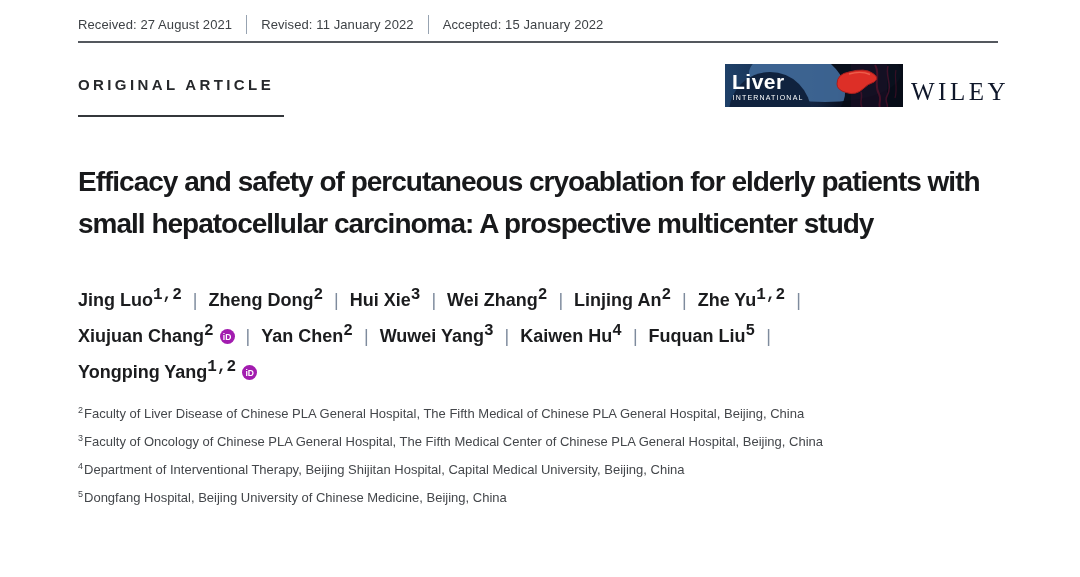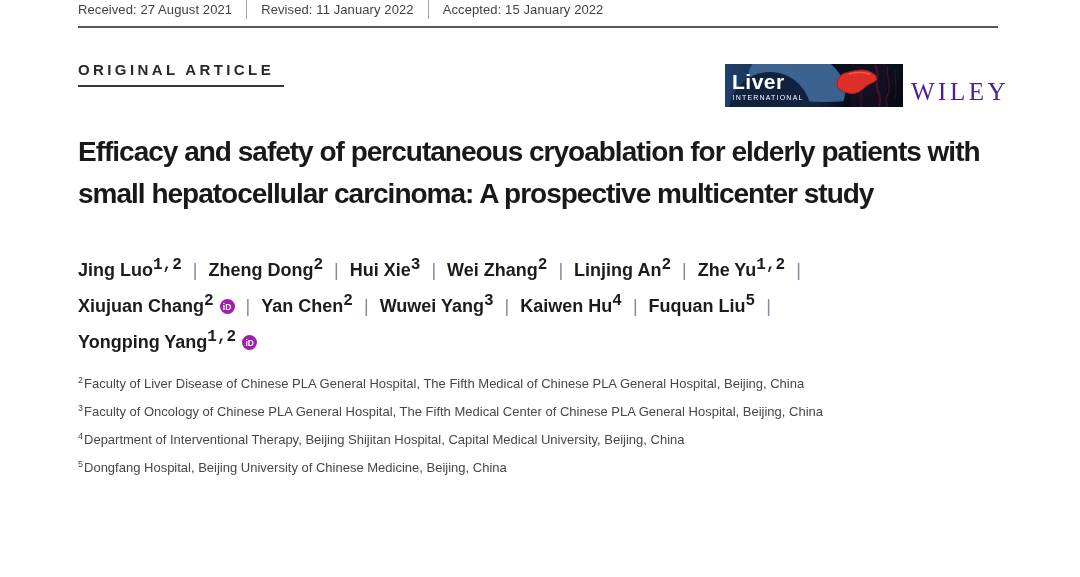--- a/index.html
+++ b/index.html
@@ -6,47 +6,47 @@
     margin: 0; padding: 0;
     background: #ffffff;
     width: 1080px; height: 577px;
     overflow: hidden;
     font-family: "Liberation Sans", sans-serif;
   }
   .page { position: relative; width: 1080px; height: 577px; background: #fff; }
   .content { position: relative; margin-left: 78px; width: 930px; }
 
   .dates-row {
-    padding-top: 0;
+    padding-top: 15px;
     display: flex; align-items: center;
     font-size: 13px; color: #3e4246;
     letter-spacing: 0.1px;
   }
   .dates-row .vsep {
     width: 1px; height: 19px; background: #97a3b1;
     margin: 0 14px; flex: 0 0 auto;
   }
   .hrule { margin-top: 7px; width: 920px; height: 1.5px; background: #54585e; }
   .doi { margin-top: 9px; font-size: 13px; color: #3e4246; }
 
   .type-row { margin-top: 33px; }
   .article-type {
     display: inline-block;
     font-size: 15px; font-weight: bold; color: #26282b;
     letter-spacing: 3.4px;
-    padding-bottom: 7px; padding-right: 10px;
+    padding-bottom: 22px; padding-right: 10px;
     border-bottom: 2.5px solid #34373b;
   }
 
   .logo-area { position: absolute; top: 0; left: 0; width: 1080px; height: 0; }
   .journal-logo { position: absolute; left: 725px; top: 64px; width: 178px; height: 43px; }
   .wiley {
     position: absolute; left: 911px; top: 78px;
     font-family: "Liberation Serif", serif;
-    font-size: 25px; letter-spacing: 3.5px; color: #4c1d95;
+    font-size: 25px; letter-spacing: 3.5px; color: #0f172a;
   }
 
   .title {
     margin: 44px 0 0 0;
     width: 930px;
     font-size: 28px; line-height: 42px;
     font-weight: bold; color: #18191b;
     letter-spacing: -1px;
   }
 

